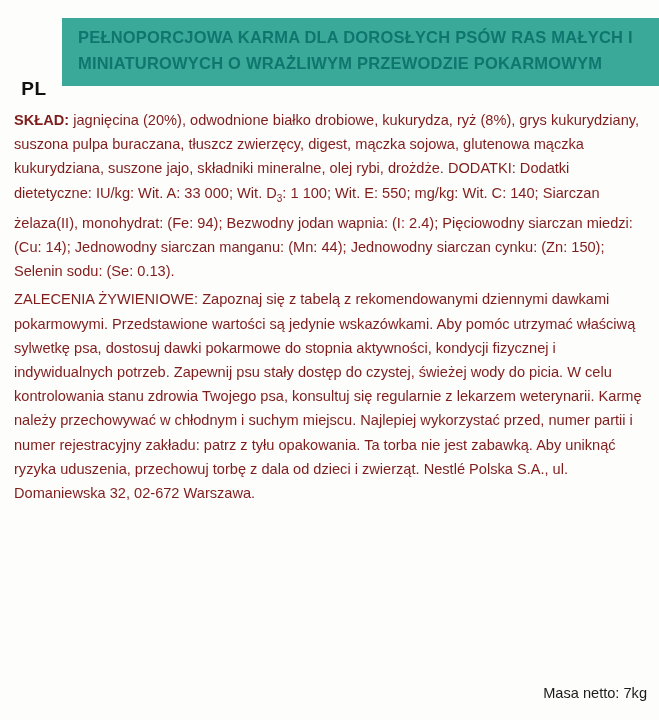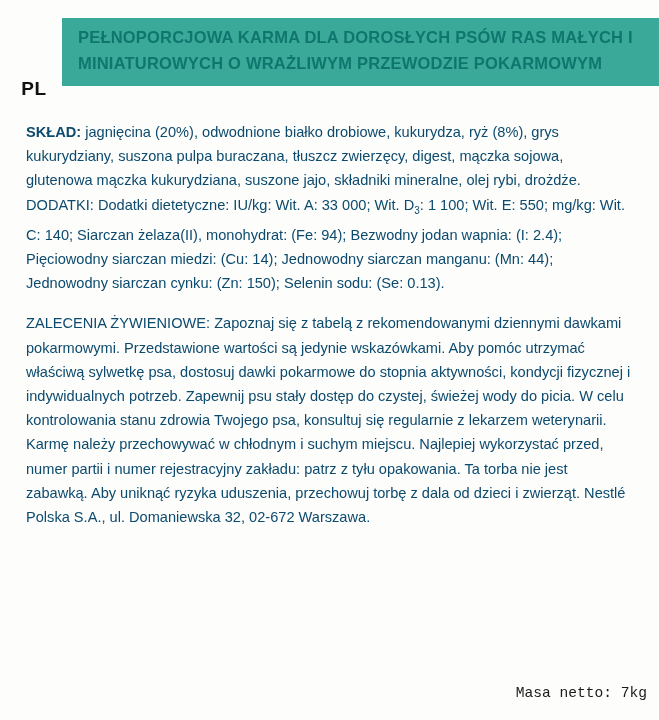--- a/index.html
+++ b/index.html
@@ -67,41 +67,40 @@
     position: absolute;
     top: 104px;
     left: 10px;
     right: 10px;
     bottom: 8px;
   }
   .para {
     font-size: 14.6px;
     line-height: 24.2px;
     text-align: left;
-    margin: 16px;
-    color: #0c4a6e;
+    margin: 4px;
+    color: #7f1d1d;
   }
   .para b, .lead {
     font-weight: bold;
   }
   .block {
     margin-bottom: 0px;
   }
   .sub {
     font-size: 10px;
     vertical-align: sub;
   }
   .net-weight {
     position: absolute;
     right: 2px;
     bottom: 8px;
     font-size: 14.6px;
     line-height: 22px;
     color: #1b1b1b;
-    font-family: Liberation Mono, monospace;
   }
   .company-line {
     font-size: 14.6px;
     line-height: 24px;
   }
 </style>
 </head>
 <body>
 
 <div class="page">

